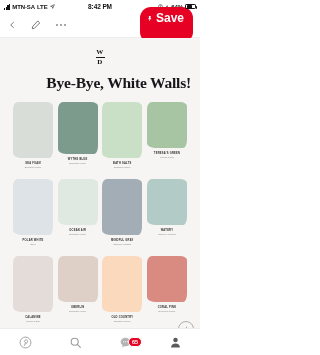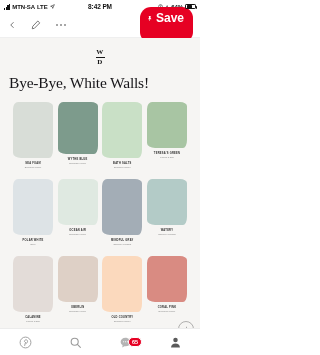--- a/index.html
+++ b/index.html
@@ -74,23 +74,23 @@
     padding-top:11px;
     font-family:"Liberation Serif", serif;
     line-height:1;
   }
   .logo .w { font-size:7px; font-weight:bold; letter-spacing:0.5px; color:#171717;}
   .logo .rule { width:9px; height:0.8px; background:#171717; margin:1px auto; }
   .logo .d { font-size:7px; font-weight:bold; letter-spacing:0.5px; color:#171717;}
 
   .headline {
     font-family:"Liberation Serif", serif;
-    font-weight:normal;
+    font-weight:bold;
     font-size:15.5px;
-    text-align:left;
+    text-align:right;
     color:#17161a;
     margin-top:8px;
     letter-spacing:-0.2px;
   }
 
   .grid-row {
     display:flex;
     justify-content:space-between;
     margin-top:10px;
     padding:0 4px;

